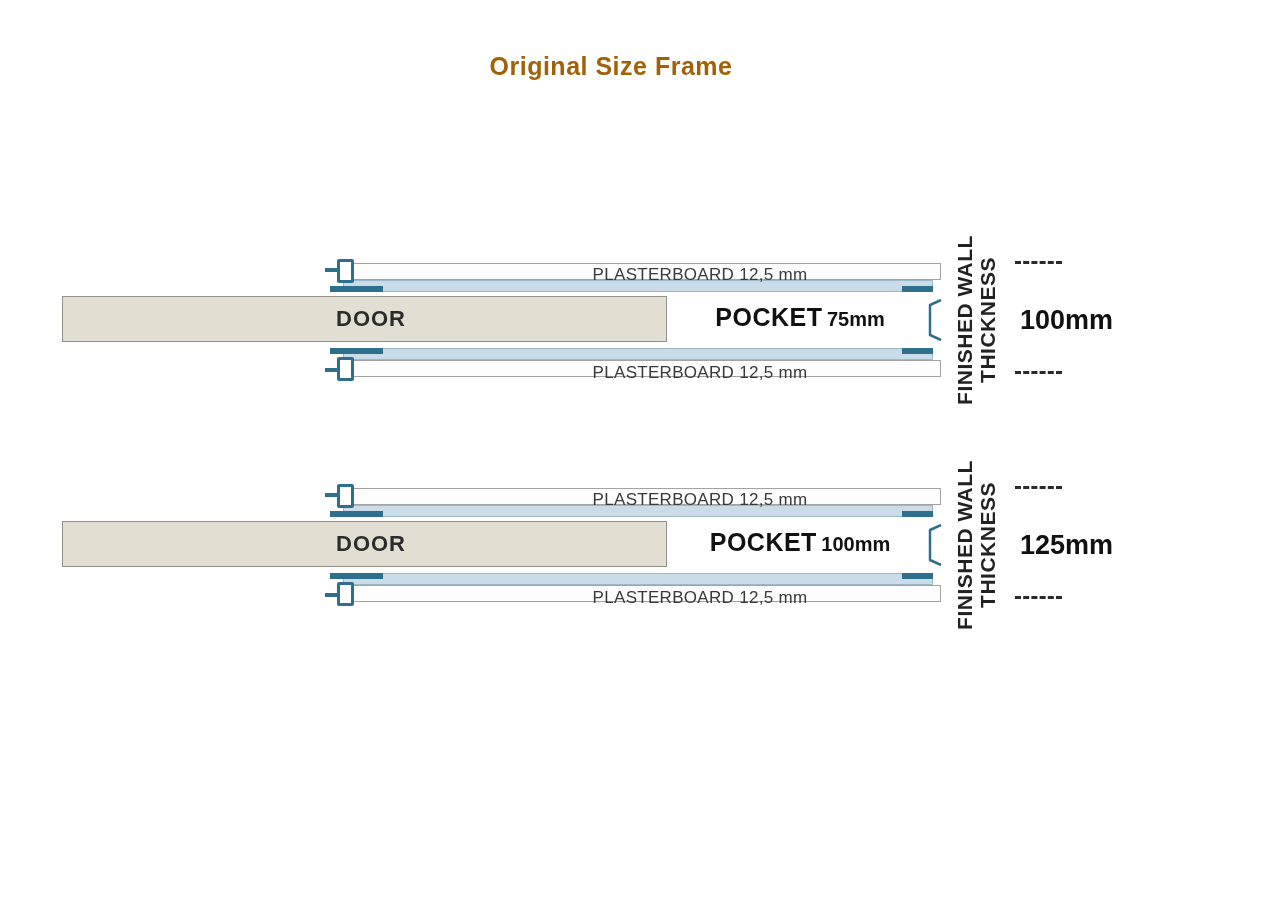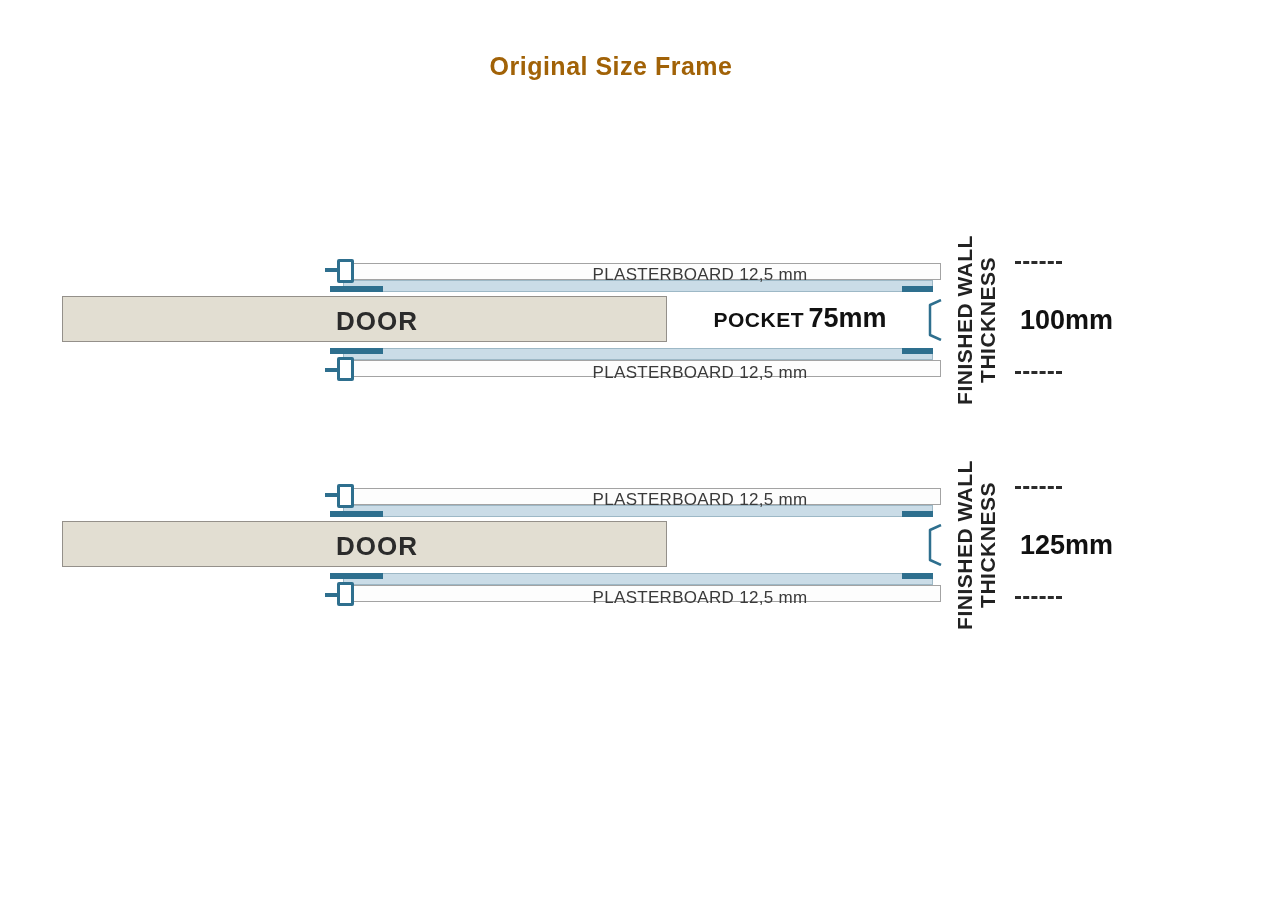--- a/index.html
+++ b/index.html
@@ -37,27 +37,27 @@
   .stub-bot{left:325px;top:105px;width:14px;height:4px;}
   .hookbox{position:absolute;box-sizing:border-box;width:17px;height:24px;
     background:#ffffff;border:3px solid #2e6f8e;border-radius:2px;}
   .hookbox.top{left:337px;top:-4px;}
   .hookbox.bottom{left:337px;top:94px;}
 
   .post{position:absolute;left:922px;top:36px;}
 
   .door{position:absolute;left:62px;top:33px;width:605px;height:46px;box-sizing:border-box;
     background:#e2ded2;border:1px solid #94908a;}
-  .door-label{position:absolute;left:336px;top:43px;font-size:26px;font-weight:bold;
+  .door-label{position:absolute;left:336px;top:43px;font-size:22px;font-weight:bold;
     color:#2b2b2b;letter-spacing:1px;}
 
   .pocket-label{position:absolute;left:680px;top:40px;width:240px;text-align:center;
     white-space:nowrap;color:#111;}
-  .pocket-word{font-size:21px;font-weight:bold;letter-spacing:.5px;}
-  .pocket-size{font-size:27px;font-weight:bold;}
+  .pocket-word{font-size:25px;font-weight:bold;letter-spacing:.5px;}
+  .pocket-size{font-size:20px;font-weight:bold;}
 
   .vlabel{position:absolute;left:976px;top:57px;transform:translate(-50%,-50%) rotate(-90deg);
     text-align:center;font-size:21px;font-weight:bold;line-height:23px;white-space:nowrap;
     color:#222;letter-spacing:.5px;}
 
   .dash{position:absolute;left:1015px;width:47px;height:0;border-top:3px dashed #2b2b2b;}
   .dash.top{top:-2px;}
   .dash.bottom{top:108px;}
 
   .thickness{position:absolute;left:1020px;top:42px;font-size:27px;font-weight:bold;color:#111;
@@ -126,20 +126,24 @@
   <div class="hookbox top"></div>
   <div class="hookbox bottom"></div>
 
   <svg class="post" width="20" height="42" viewBox="0 0 20 42">
     <polyline points="19,1 8,6 8,36 19,41" fill="none" stroke="#2e6f8e" stroke-width="2.5" stroke-linejoin="round"></polyline>
   </svg>
 
   <div class="door"></div>
   <div class="door-label">DOOR</div>
 
+  <div class="pocket-label">
+    <span class="pocket-word">POCKET</span>
+    <span class="pocket-size">100mm</span>
+  </div>
 
   <div class="vlabel">
     <div>FINISHED WALL</div>
     <div>THICKNESS</div>
   </div>
 
   <div class="dash top"></div>
   <div class="dash bottom"></div>
   <div class="thickness">125mm</div>
 </div>

